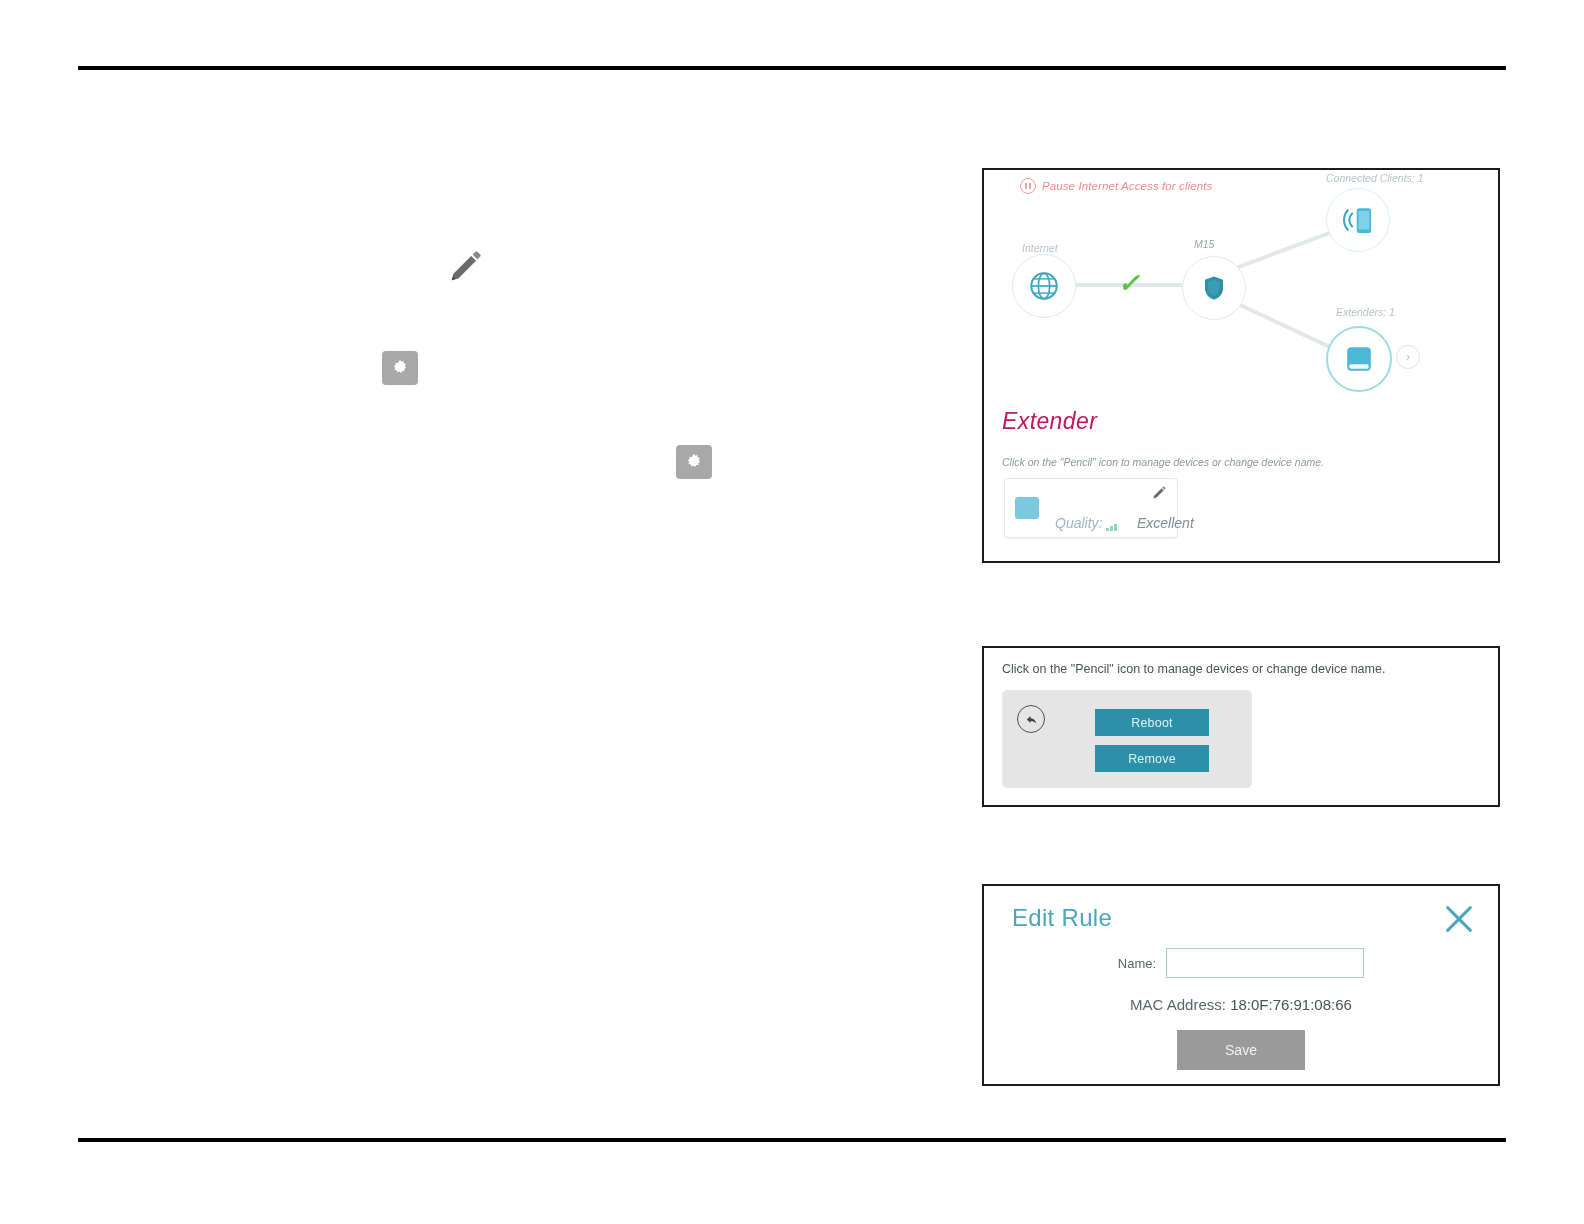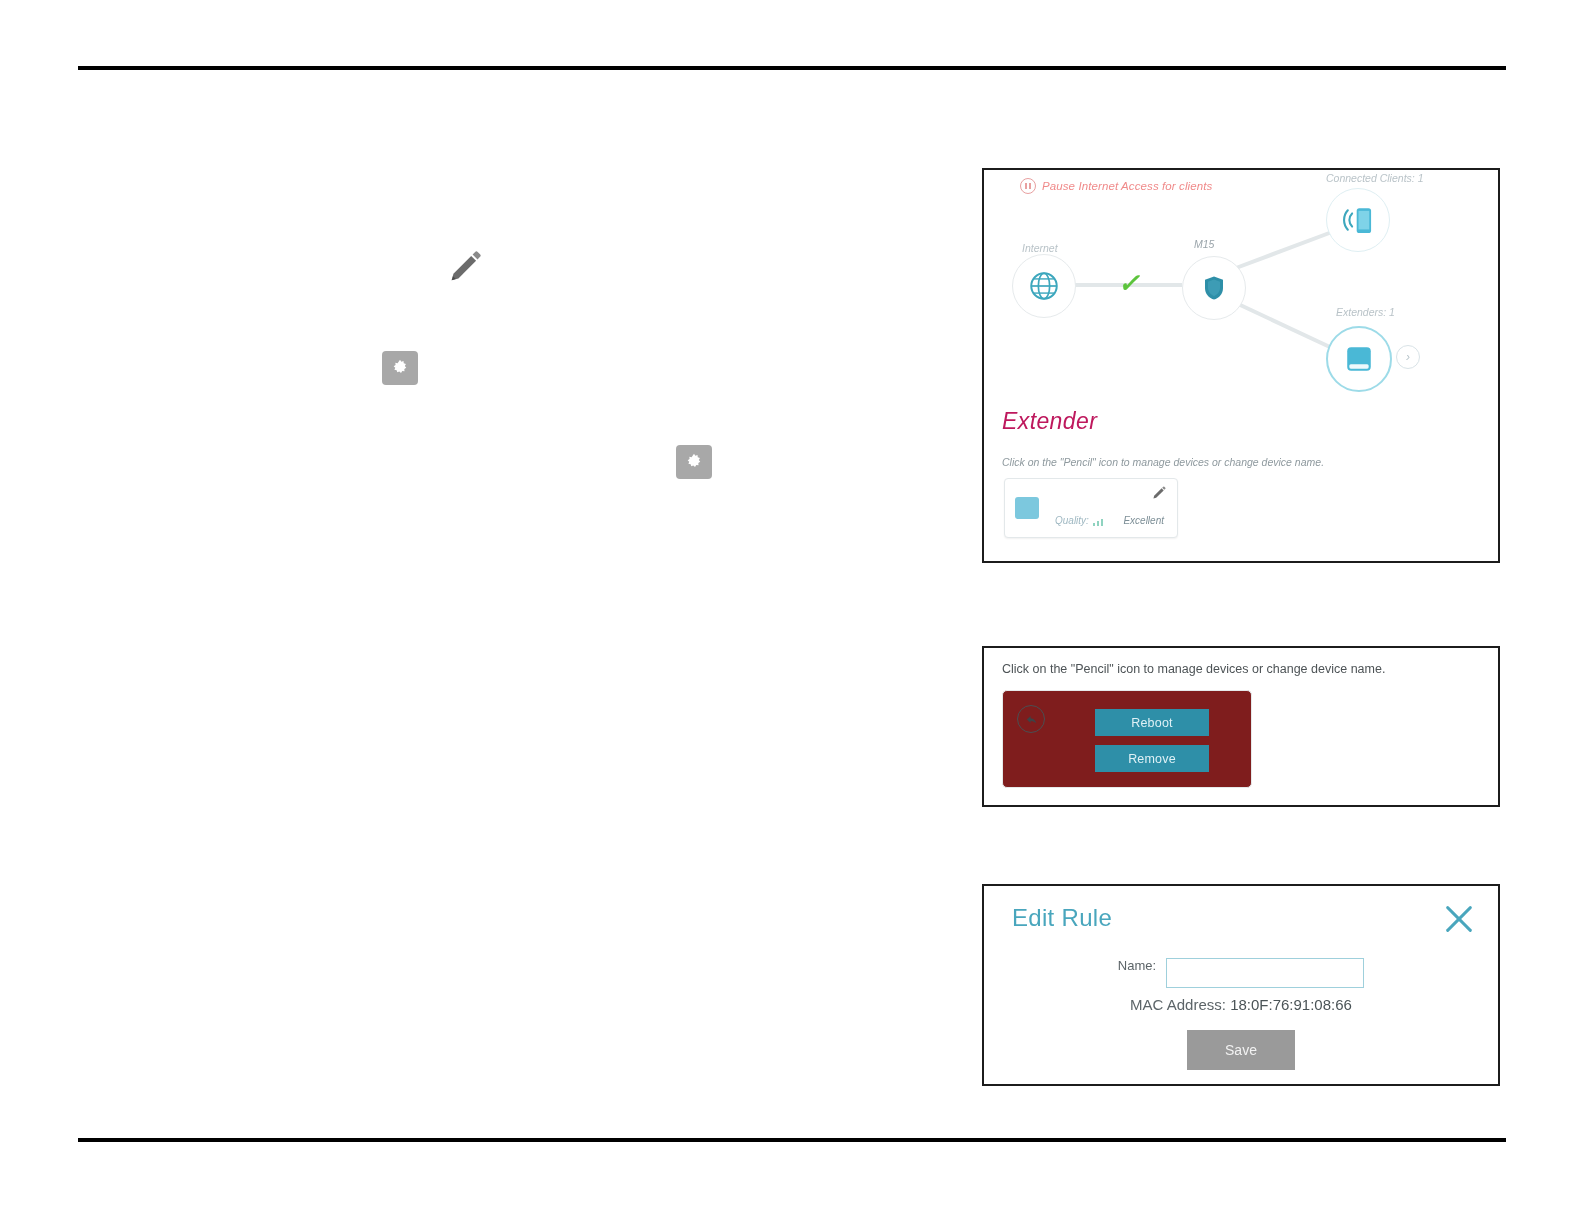--- a/index.html
+++ b/index.html
@@ -166,21 +166,21 @@
     left: 10px; top: 18px;
     width: 24px; height: 22px;
     background: #7cc8de;
     border-radius: 3px;
   }
   .dev-card-pencil { position: absolute; right: 10px; top: 6px; }
   .dev-quality {
     position: absolute;
     left: 50px; top: 36px;
     display: flex; align-items: flex-end; gap: 4px;
-    font-size: 10px;
+    font-size: 14px;
     color: #9fb8c2;
     white-space: nowrap;
   }
   .bars { display: flex; align-items: flex-end; gap: 1.5px; }
   .bars i { display:block; width: 2.5px; background: #8fd3c0; }
   .bars i:nth-child(1){ height: 3px; }
   .bars i:nth-child(2){ height: 5px; }
   .bars i:nth-child(3){ height: 7px; }
   .dev-quality .q-val { color: #7d8f97; margin-left: 16px; }
 
@@ -189,21 +189,21 @@
     position: absolute;
     left: 18px; top: 14px;
     font-size: 12.5px;
     color: #4d5356;
     white-space: nowrap;
   }
   .manage-card {
     position: absolute;
     left: 18px; top: 42px;
     width: 248px; height: 96px;
-    background: #7f1d1d;
+    background: #e5e5e5;
     border: 1px solid #e6e9ea;
     border-radius: 5px;
   }
   .back-circle {
     position: absolute;
     left: 14px; top: 14px;
     width: 26px; height: 26px;
     border-radius: 50%;
     border: 1.4px solid #4a4f52;
     display: flex; align-items: center; justify-content: center;
@@ -231,22 +231,22 @@
     letter-spacing: .3px;
   }
   .er-close {
     position: absolute;
     right: 22px; top: 16px;
     width: 34px; height: 34px;
     color: #49a6bd;
   }
   .er-row-name {
     position: absolute;
-    left: 0; right: 0; top: 72px;
-    display: flex; align-items: flex-start; justify-content: center; gap: 10px;
+    left: 0; right: 0; top: 62px;
+    display: flex; align-items: center; justify-content: center; gap: 10px;
   }
   .er-label {
     font-size: 13px;
     color: #5c6468;
   }
   .er-input {
     width: 198px; height: 30px;
     border: 1px solid #9fd0dc;
     background: #fff;
     box-sizing: border-box;
@@ -261,21 +261,21 @@
     left: 0; right: 0; top: 110px;
     text-align: center;
     font-size: 15px;
     color: #5c6468;
   }
   .er-mac .mac-val { color: #4b5457; }
   .er-save {
     position: absolute;
     left: 50%; top: 144px;
     transform: translateX(-50%);
-    width: 108px; height: 40px;
+    width: 128px; height: 40px;
     background: #9a9a9a;
     color: #f2f2f2;
     font-size: 14px;
     display: flex; align-items: center; justify-content: center;
   }
 </style>
 </head>
 <body>
 
 <div class="page-rule rule-top"></div>

